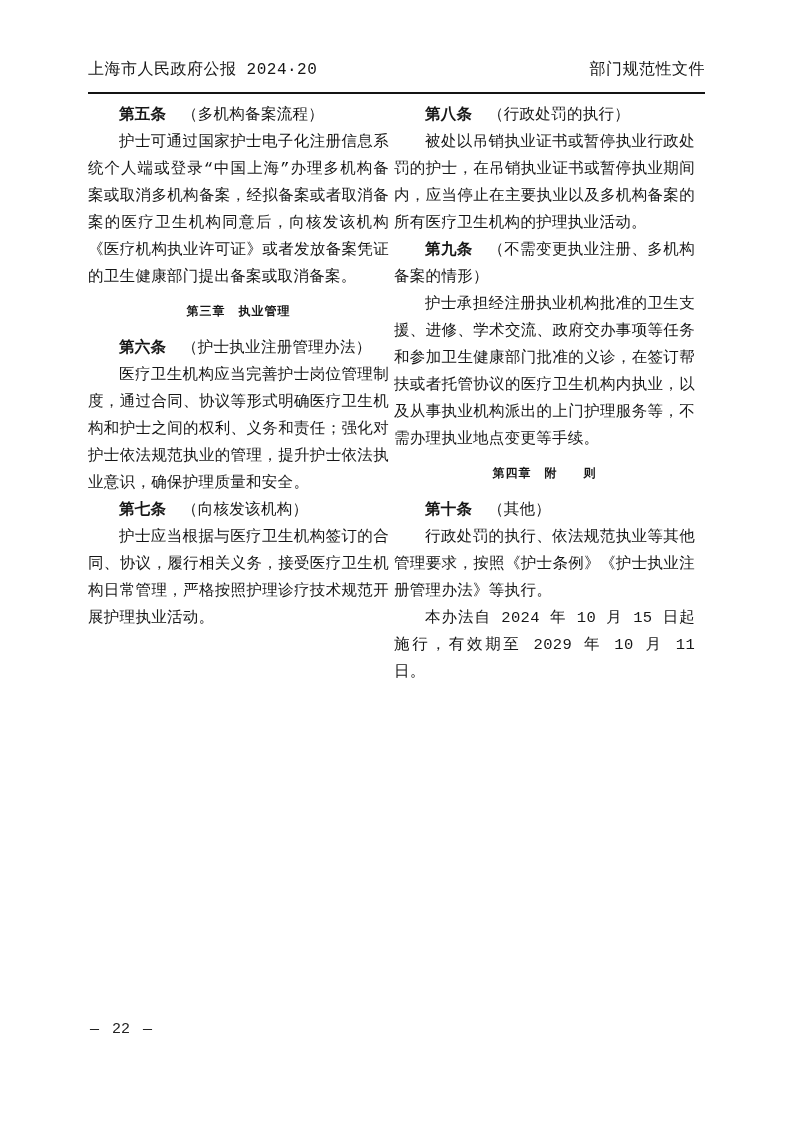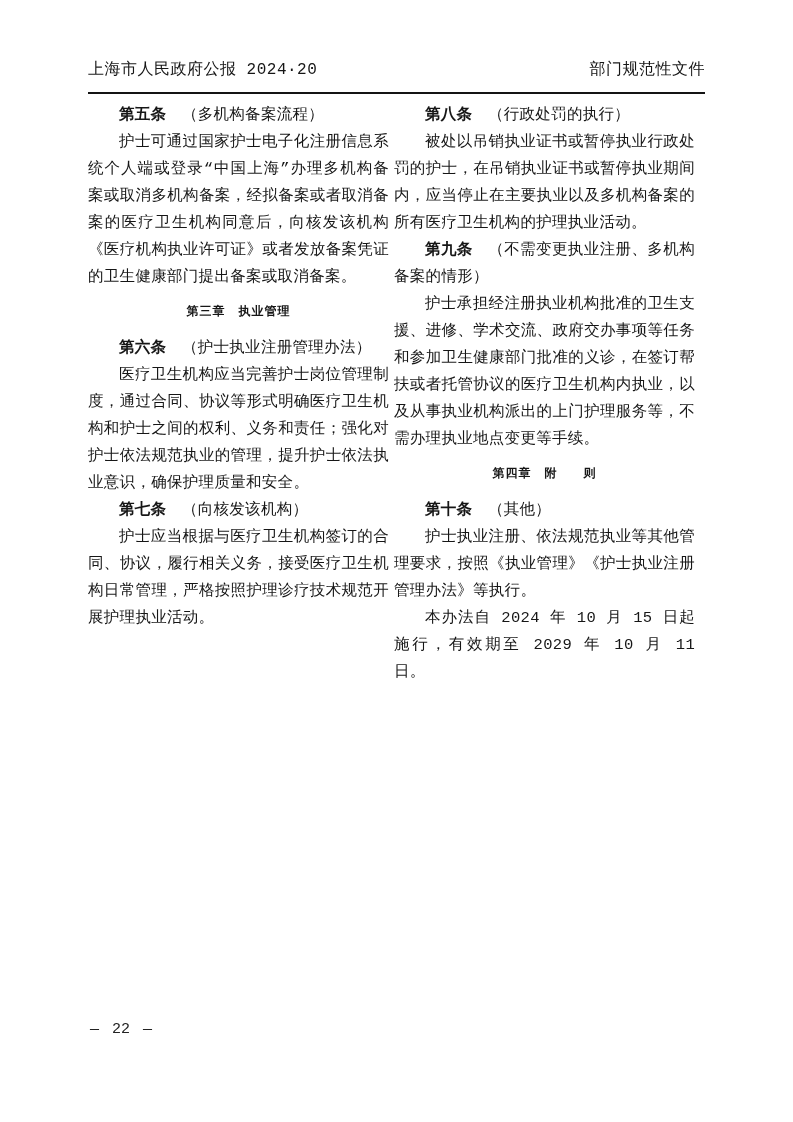--- a/index.html
+++ b/index.html
@@ -102,21 +102,21 @@
       </p>
       <p class="body">被处以吊销执业证书或暂停执业行政处罚的护士，在吊销执业证书或暂停执业期间内，应当停止在主要执业以及多机构备案的所有医疗卫生机构的护理执业活动。</p>
       <p class="body">
         <span class="art-num">第九条</span><span>（不需变更执业注册、多机构备案的情形）</span>
       </p>
       <p class="body">护士承担经注册执业机构批准的卫生支援、进修、学术交流、政府交办事项等任务和参加卫生健康部门批准的义诊，在签订帮扶或者托管协议的医疗卫生机构内执业，以及从事执业机构派出的上门护理服务等，不需办理执业地点变更等手续。</p>
       <p class="chapter">第四章　附　　则</p>
       <p class="body">
         <span class="art-num">第十条</span><span>（其他）</span>
       </p>
-      <p class="body">护士执业注册、依法规范执业等其他管理要求，按照《执业管理》《护士执业注册管理办法》等执行。</p>
+      <p class="body">行政处罚的执行、依法规范执业等其他管理要求，按照《护士条例》《护士执业注册管理办法》等执行。</p>
       <p class="body">本办法自 2024 年 10 月 15 日起施行，有效期至 2029 年 10 月 11 日。</p>
     </div>
 
   </div>
 
   <div class="footer">
     <span class="dash">—</span>
     <span>22</span>
     <span class="dash">—</span>
   </div>

